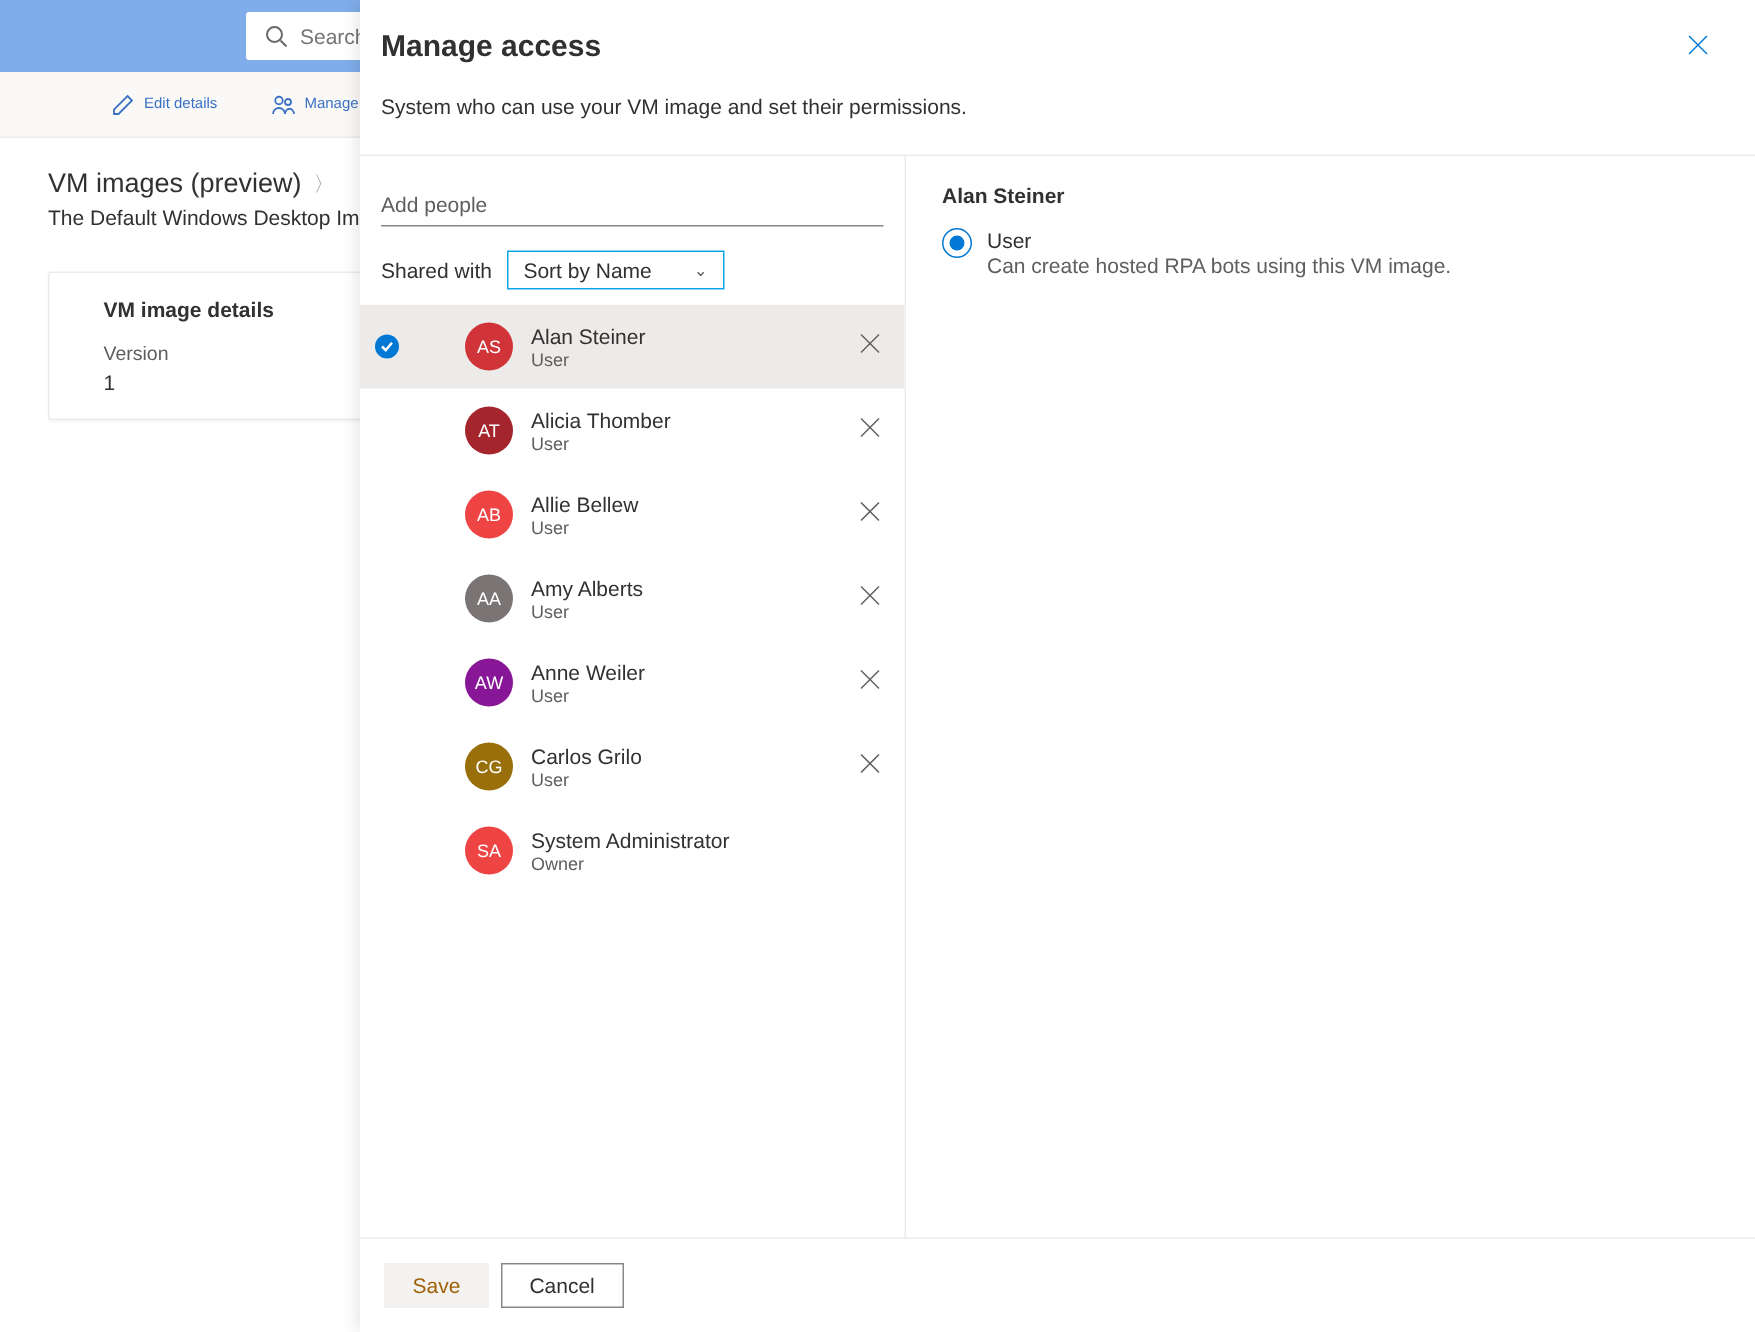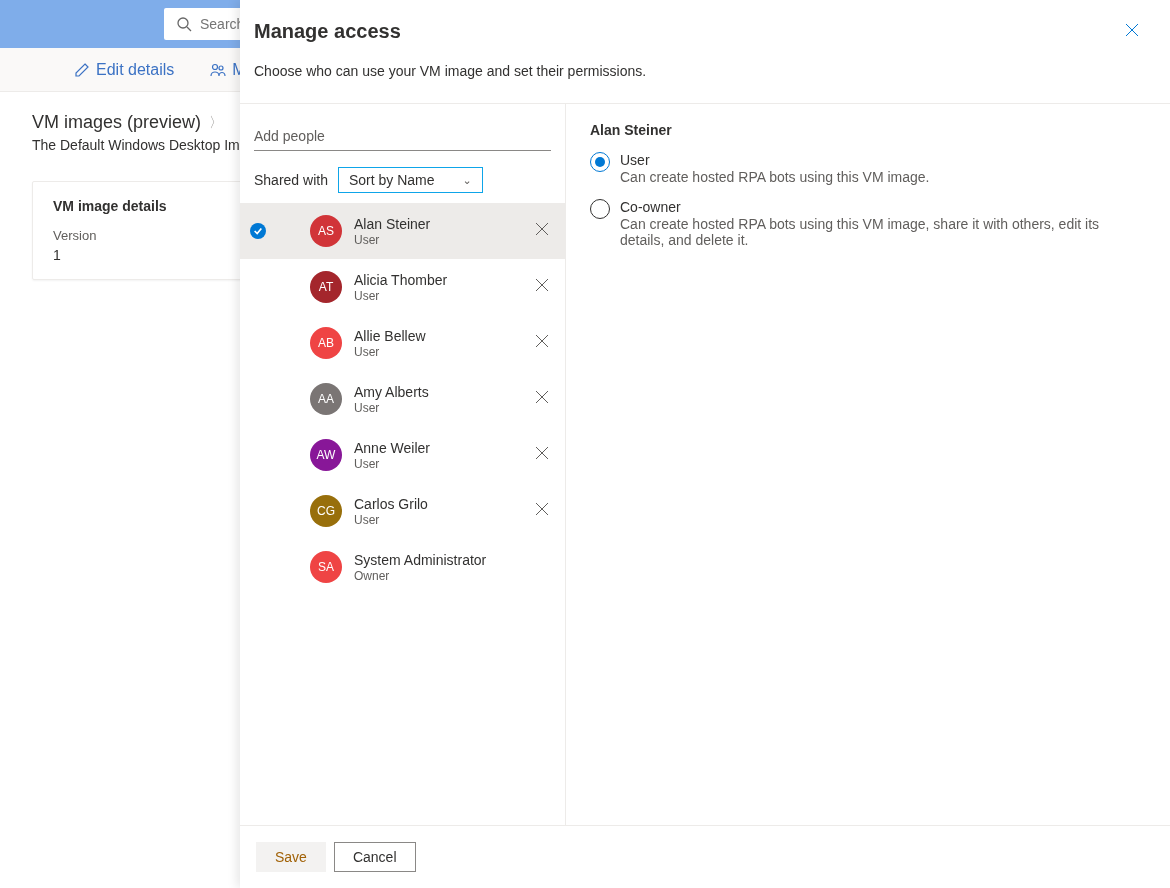--- a/index.html
+++ b/index.html
@@ -4,41 +4,41 @@
 <style>
 * { box-sizing: border-box; margin: 0; padding: 0; font-family: 'Segoe UI', -apple-system, BlinkMacSystemFont, sans-serif; }
 body { width: 1170px; height: 888px; overflow: hidden; background: #fff; position: relative; }
 
 .topbar { height: 48px; background: #7fadea; display: flex; align-items: center; padding: 0 8px; }
 .search-box { margin-left: 156px; background: #fff; height: 32px; display: flex; align-items: center; padding: 0 12px; border-radius: 2px; }
 .search-box .icon { width: 16px; height: 16px; color: #666; margin-right: 8px; }
 .search-box input { border: none; outline: none; font-size: 14px; color: #666; width: 60px; }
 
 .cmdbar { height: 44px; background: #faf9f8; border-bottom: 1px solid #edebe9; display: flex; align-items: center; padding: 0 8px; gap: 20px; }
-.cmdbar .cmd { display: flex; align-items: center; gap: 6px; color: #3b72c4; font-size: 16px; padding: 0 8px; cursor: pointer; }
+.cmdbar .cmd { display: flex; align-items: center; gap: 6px; color: #3b72c4; font-size: 10px; padding: 0 8px; cursor: pointer; }
 .cmdbar .cmd svg { width: 16px; height: 16px; }
 
 .content { padding: 20px 32px; }
 .breadcrumb { display: flex; align-items: center; gap: 8px; font-size: 18px; color: #323130; }
 .breadcrumb .chev { color: #a19f9d; font-size: 14px; }
 .subtitle { font-size: 14px; color: #323130; margin-top: 4px; }
 
-.card { margin-top: 28px; border: 1px solid #edebe9; border-radius: 2px; padding: 16px 20px; width: 220px; box-shadow: 0 1px 2px rgba(0,0,0,0.05); }
+.card { margin-top: 28px; border: 1px solid #edebe9; border-radius: 2px; padding: 16px 36px; width: 220px; box-shadow: 0 1px 2px rgba(0,0,0,0.05); }
 .card .title { font-size: 14px; font-weight: 600; color: #323130; }
 .card .label { font-size: 13px; color: #605e5c; margin-top: 14px; }
 .card .value { font-size: 14px; color: #323130; margin-top: 4px; }
 
 .panel { position: absolute; top: 0; right: 0; bottom: 0; width: 930px; background: #fff; box-shadow: -3px 0 10px rgba(0,0,0,0.1); display: flex; flex-direction: column; }
 .panel-header { padding: 20px 28px 18px 14px; display: flex; justify-content: space-between; align-items: flex-start; }
 .panel-header h2 { font-size: 20px; font-weight: 600; color: #323130; }
 .panel-header .close { color: #0078d4; cursor: pointer; font-size: 18px; padding: 2px; }
 .panel-desc { padding: 0 14px 24px; font-size: 14px; color: #323130; }
 
 .panel-body { flex: 1; display: flex; border-top: 1px solid #edebe9; }
-.left-col { width: 326px; border-right: 1px solid #edebe9; display: flex; flex-direction: column; padding-top: 18px; }
+.left-col { width: 364px; border-right: 1px solid #edebe9; display: flex; flex-direction: column; padding-top: 18px; }
 .right-col { flex: 1; padding: 18px 24px; }
 
 .add-people { margin: 0 14px 16px; border-bottom: 1px solid #8a8886; padding: 6px 0; font-size: 14px; color: #605e5c; }
 .shared-row { display: flex; align-items: center; gap: 10px; margin: 0 14px 10px; text-align: center; }
 .shared-label { font-size: 14px; color: #323130; }
 .sort-dd { border: 1px solid #0ea5e9; padding: 4px 10px; font-size: 14px; color: #323130; display: flex; align-items: center; gap: 28px; cursor: pointer; }
 .sort-dd .chev { font-size: 11px; color: #605e5c; }
 
 .people-list { flex: 1; overflow-y: auto; }
 .person { display: flex; align-items: center; padding: 12px 12px 12px 8px; gap: 12px; cursor: pointer; }
@@ -115,21 +115,21 @@
 <div class="panel">
   <div class="panel-header">
     <h2>Manage access</h2>
     <span class="close">
       <svg width="16" height="16" viewBox="0 0 16 16" stroke="currentColor" stroke-width="1">
           <line x1="2" y1="2" x2="14" y2="14"></line>
           <line x1="14" y1="2" x2="2" y2="14"></line>
         </svg>
     </span>
   </div>
-  <div class="panel-desc">Choose who can use your VM image and set their permissions.</div>
+  <div class="panel-desc">System who can use your VM image and set their permissions.</div>
 
   <div class="panel-body">
     <div class="left-col">
       <div class="add-people">Add people</div>
       <div class="shared-row">
         <span class="shared-label">Shared with</span>
         <div class="sort-dd">
           <span>Sort by Name</span>
           <span class="chev">⌄</span>
         </div>
@@ -236,27 +236,20 @@
       <div id="radio-options">
           <div class="radio-opt">
             <div class="radio checked">
               <div class="dot"></div>
             </div>
             <div class="text">
               <div class="t">User</div>
               <div class="d">Can create hosted RPA bots using this VM image.</div>
             </div>
           </div>
-          <div class="radio-opt">
-            <div class="radio"></div>
-            <div class="text">
-              <div class="t">Co-owner</div>
-              <div class="d">Can create hosted RPA bots using this VM image, share it with others, edit its details, and delete it.</div>
-            </div>
-          </div>
         </div>
     </div>
   </div>
 
   <div class="panel-footer">
     <button class="btn primary">Save</button>
     <button class="btn">Cancel</button>
   </div>
 </div>
 

